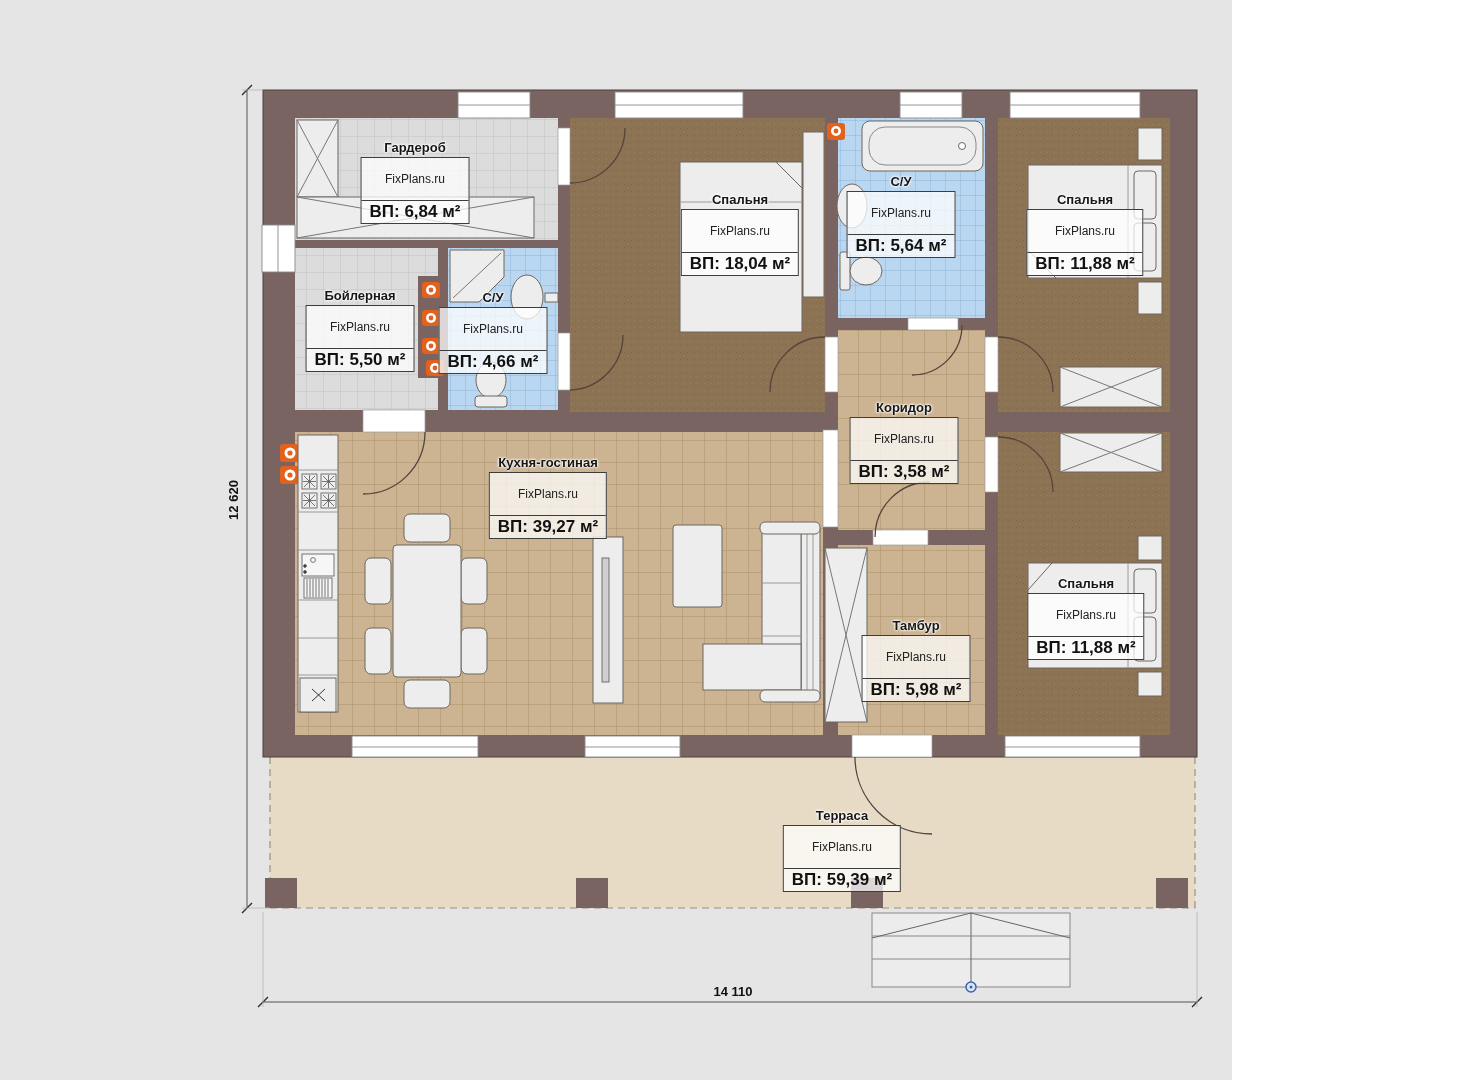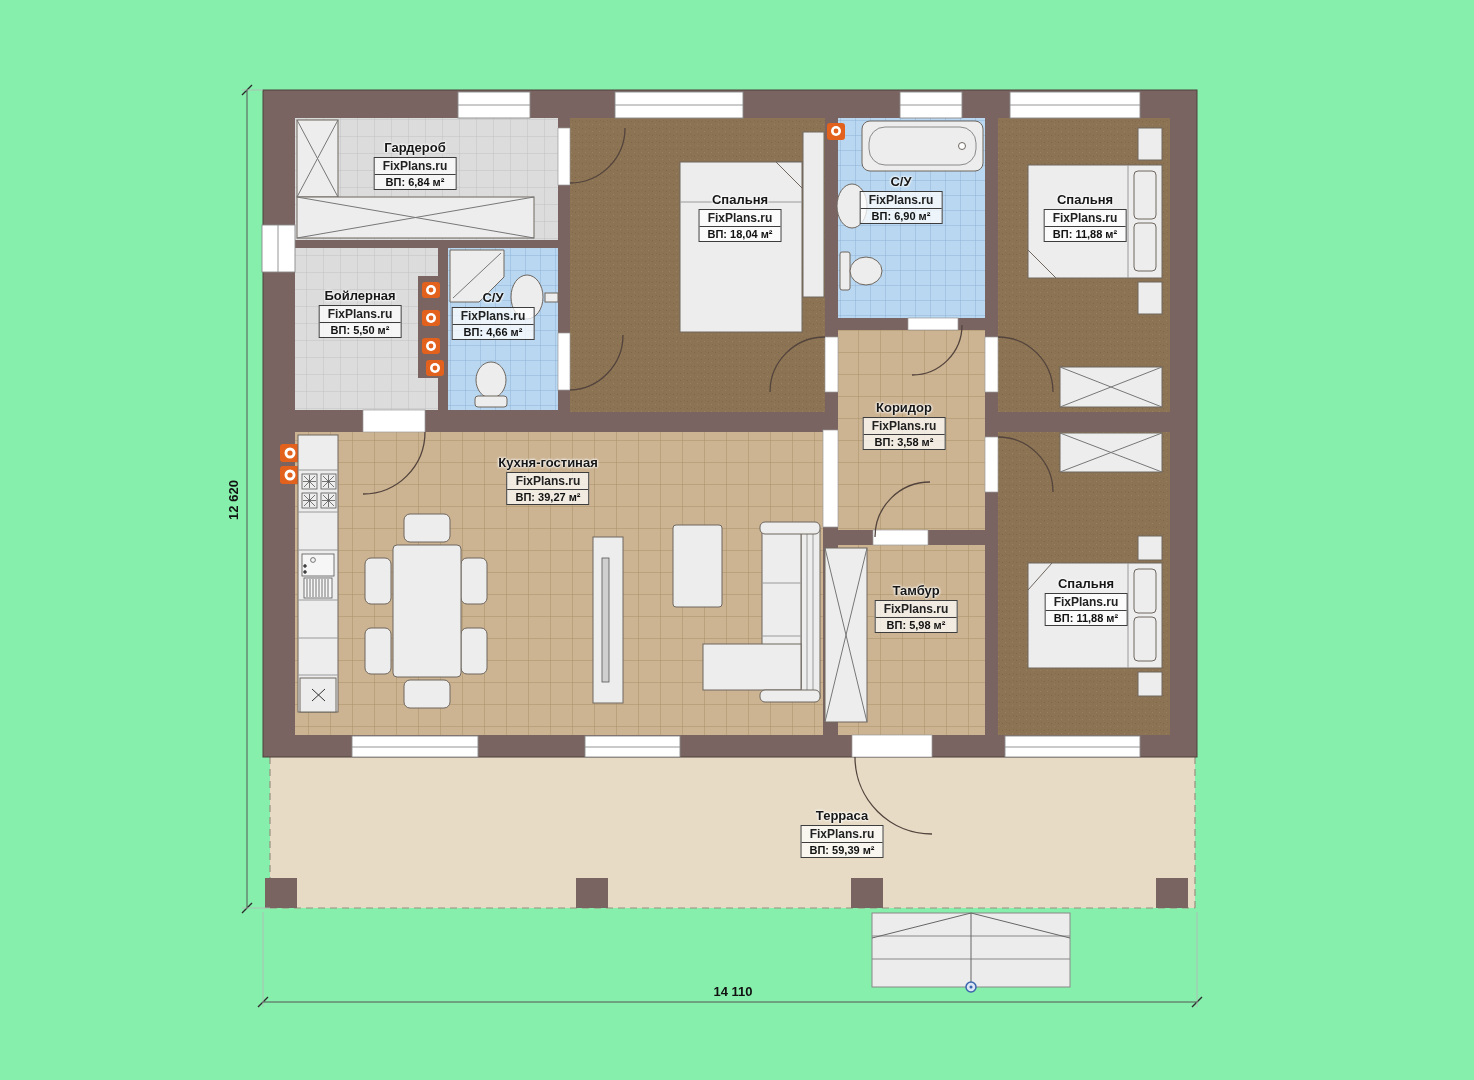--- a/index.html
+++ b/index.html
@@ -1,24 +1,24 @@
 <!DOCTYPE html>
 <html style="--wall: #7a6461; --carpet: #8c7353; --tile-tan: #ccb391; --tile-blue: #b9d7f0; --tile-gray: #dcdcdc; --terrace: #e7dbc5; --radiator: #e2611c; --furniture: #ededed;"><head>
 <meta charset="utf-8">
 <style>
   html,body{margin:0;padding:0;background:#ffffff;}
-  .stage{position:relative;width:1474px;height:1080px;background:#86efac;overflow:hidden;
+  .stage{position:relative;width:1232px;height:1080px;background:#e5e5e5;overflow:hidden;
          font-family:"Liberation Sans", sans-serif;}
   .plan-svg{position:absolute;left:0;top:0;}
   .room-label{position:absolute;transform:translateX(-50%);text-align:center;z-index:5;white-space:nowrap;}
   .room-name{font-size:13px;font-weight:700;color:#161616;margin-bottom:2px;
              text-shadow:0 0 3px #fff,0 0 3px #fff,0 0 2px #fff;}
   .room-box{display:inline-block;border:1px solid #3d3d3d;background:rgba(255,255,255,0.74);}
-  .room-brand{font-size:12px;font-weight:700;color:#222;padding:1px 8px;border-bottom:1px solid #3d3d3d;}
-  .room-area{font-size:11px;font-weight:700;color:#111;padding:1px 8px;}
+  .room-brand{font-size:12px;font-weight:400;color:#222;padding:14px 8px;border-bottom:1px solid #3d3d3d;}
+  .room-area{font-size:17px;font-weight:700;color:#111;padding:1px 8px;}
   .dim{position:absolute;font-size:13px;font-weight:700;color:#111;z-index:5;}
   .dim-left{left:233px;top:500px;transform:translate(-50%,-50%) rotate(-90deg);}
   .dim-bottom{left:733px;top:984px;transform:translateX(-50%);}
 </style>
 </head>
 <body>
 
 <div class="stage">
 
 <svg class="plan-svg" width="1474" height="1080" viewBox="0 0 1474 1080">
@@ -353,21 +353,21 @@
   <div class="room-box">
     <div class="room-brand">FixPlans.ru</div>
     <div class="room-area">ВП: 18,04 м²</div>
   </div>
 </div>
 
 <div class="room-label" style="left:901px;top:174px">
   <div class="room-name">С/У</div>
   <div class="room-box">
     <div class="room-brand">FixPlans.ru</div>
-    <div class="room-area">ВП: 6,90 м²</div>
+    <div class="room-area">ВП: 5,64 м²</div>
   </div>
 </div>
 
 <div class="room-label" style="left:1085px;top:192px">
   <div class="room-name">Спальня</div>
   <div class="room-box">
     <div class="room-brand">FixPlans.ru</div>
     <div class="room-area">ВП: 11,88 м²</div>
   </div>
 </div>
@@ -381,21 +381,21 @@
 </div>
 
 <div class="room-label" style="left:548px;top:455px">
   <div class="room-name">Кухня-гостиная</div>
   <div class="room-box">
     <div class="room-brand">FixPlans.ru</div>
     <div class="room-area">ВП: 39,27 м²</div>
   </div>
 </div>
 
-<div class="room-label" style="left:916px;top:583px">
+<div class="room-label" style="left:916px;top:618px">
   <div class="room-name">Тамбур</div>
   <div class="room-box">
     <div class="room-brand">FixPlans.ru</div>
     <div class="room-area">ВП: 5,98 м²</div>
   </div>
 </div>
 
 <div class="room-label" style="left:1086px;top:576px">
   <div class="room-name">Спальня</div>
   <div class="room-box">

